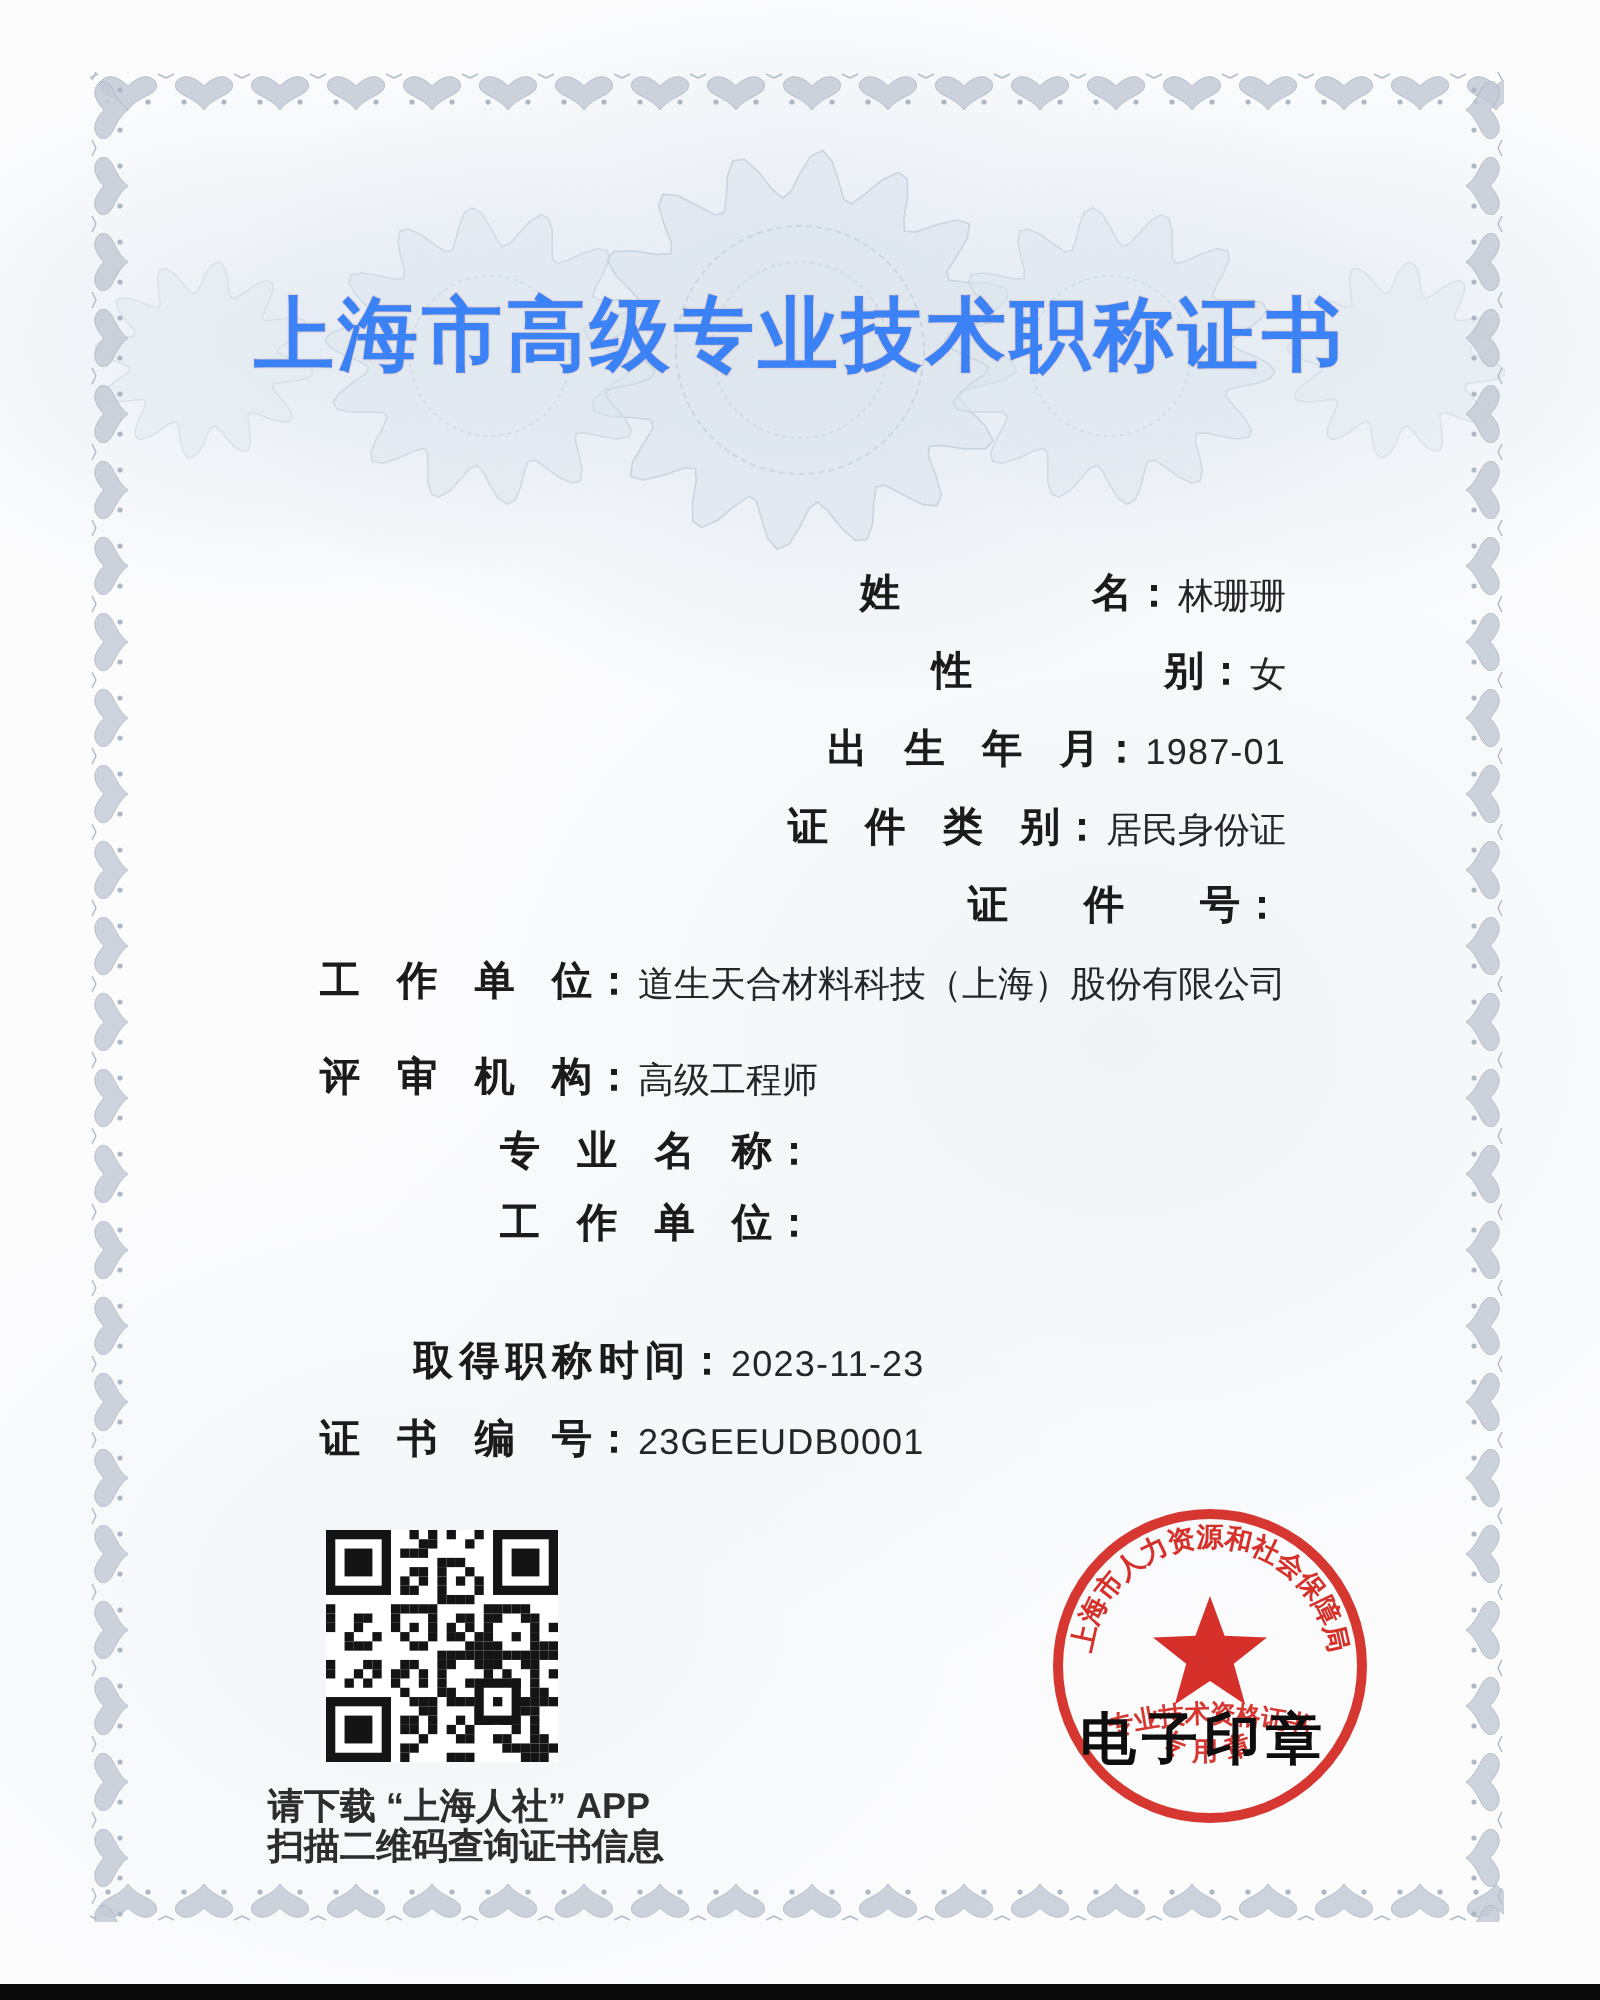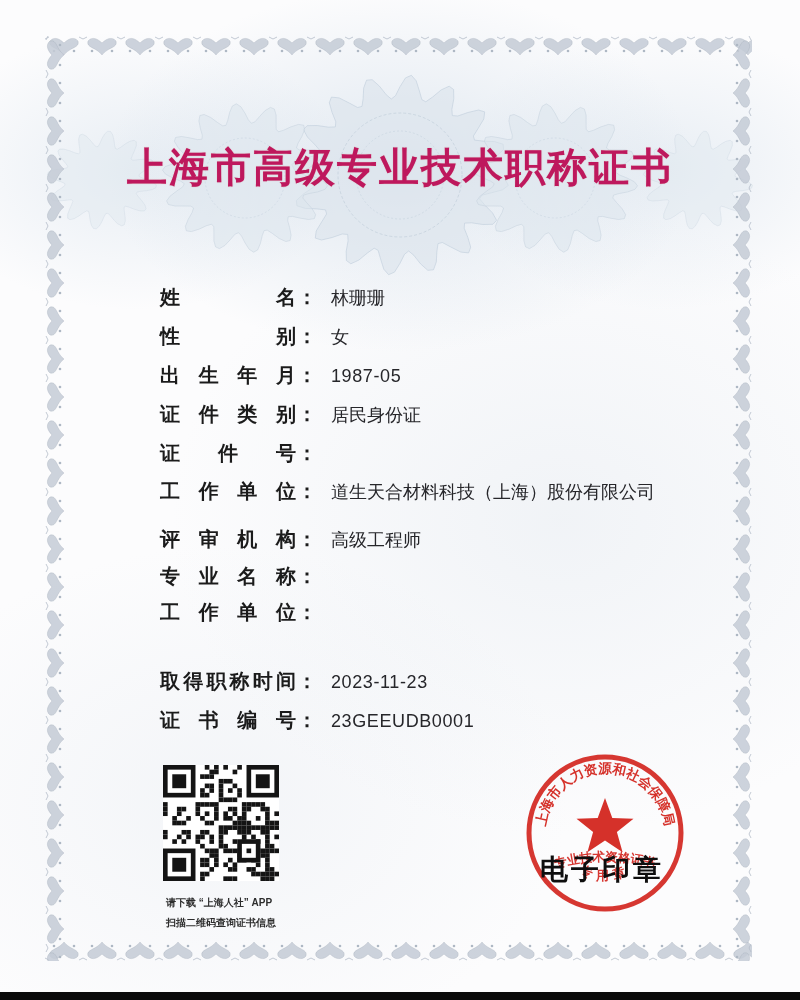--- a/index.html
+++ b/index.html
@@ -15,40 +15,40 @@
       #fcfcfd;
   }
   .abs{position:absolute;}
   
   .frame svg{display:block;}
   
   #wm{left:40px;top:60px;}
   
   .cert-title{
     left:0;top:140px;width:800px;text-align:center;
-    font-size:40px;font-weight:bold;color:#be185d;letter-spacing:2px;
+    font-size:40px;font-weight:bold;color:#3b82f6;letter-spacing:2px;
     text-shadow:0 0 1px rgba(194,25,28,.35);
   }
   
   .group{left:160px;}
   #g1{top:286px;} #g2{top:528px;} #g3{top:670px;}
-  .row{display:flex;align-items:flex-start;margin-bottom:16px;}
+  .row{display:flex;align-items:flex-start;margin-bottom:16px;justify-content:flex-end;}
   #g2 .row{margin-bottom:14px;}
   .lbl{
     display:inline-block;width:136px;font-size:20px;line-height:22px;
     font-weight:bold;color:#1b1b1b;text-align:justify;text-align-last:justify;
   }
   .colon{font-size:20px;line-height:22px;font-weight:bold;color:#1b1b1b;margin:0 2px 0 1px;}
-  .val{font-size:18px;line-height:22px;color:#26262a;margin-left:12px;margin-top:1px;}
+  .val{font-size:18px;line-height:22px;color:#26262a;margin-top:1px;}
   .kai{font-family:"Liberation Serif",serif;}
   .num{font-family:"Liberation Sans",sans-serif;letter-spacing:.6px;font-weight:500;}
   .wrap{max-width:372px;line-height:26px;margin-top:-1px;}
   
   #qrbox{left:163px;top:765px;}
-  .qr-caption{left:166px;top:893px;width:260px;font-size:10px;font-weight:bold;color:#2d2d2d;line-height:20px;}
+  .qr-caption{left:134px;top:893px;width:260px;font-size:18px;font-weight:bold;color:#2d2d2d;line-height:20px;}
   
   #sealbox{left:520px;top:748px;width:170px;height:170px;}
   .eseal-text{
     left:540px;top:851px;font-size:28px;font-weight:bold;color:#0e0e0e;
     letter-spacing:3px;font-family:Liberation Serif, serif;
   }
   .bottom-bar{left:0;top:992px;width:800px;height:8px;background:#0a0a0a;}
 </style>
 </head>
 <body>
@@ -121,21 +121,21 @@
     <span class="val kai">林珊珊</span>
   </div>
   <div class="row">
     <span class="lbl">性别</span>
       <span class="colon">：</span>
     <span class="val kai">女</span>
   </div>
   <div class="row">
     <span class="lbl">出生年月</span>
       <span class="colon">：</span>
-    <span class="val num">1987-05</span>
+    <span class="val num">1987-01</span>
   </div>
   <div class="row">
     <span class="lbl">证件类别</span>
       <span class="colon">：</span>
     <span class="val kai">居民身份证</span>
   </div>
   <div class="row">
     <span class="lbl">证件号</span>
       <span class="colon">：</span>
   </div>

